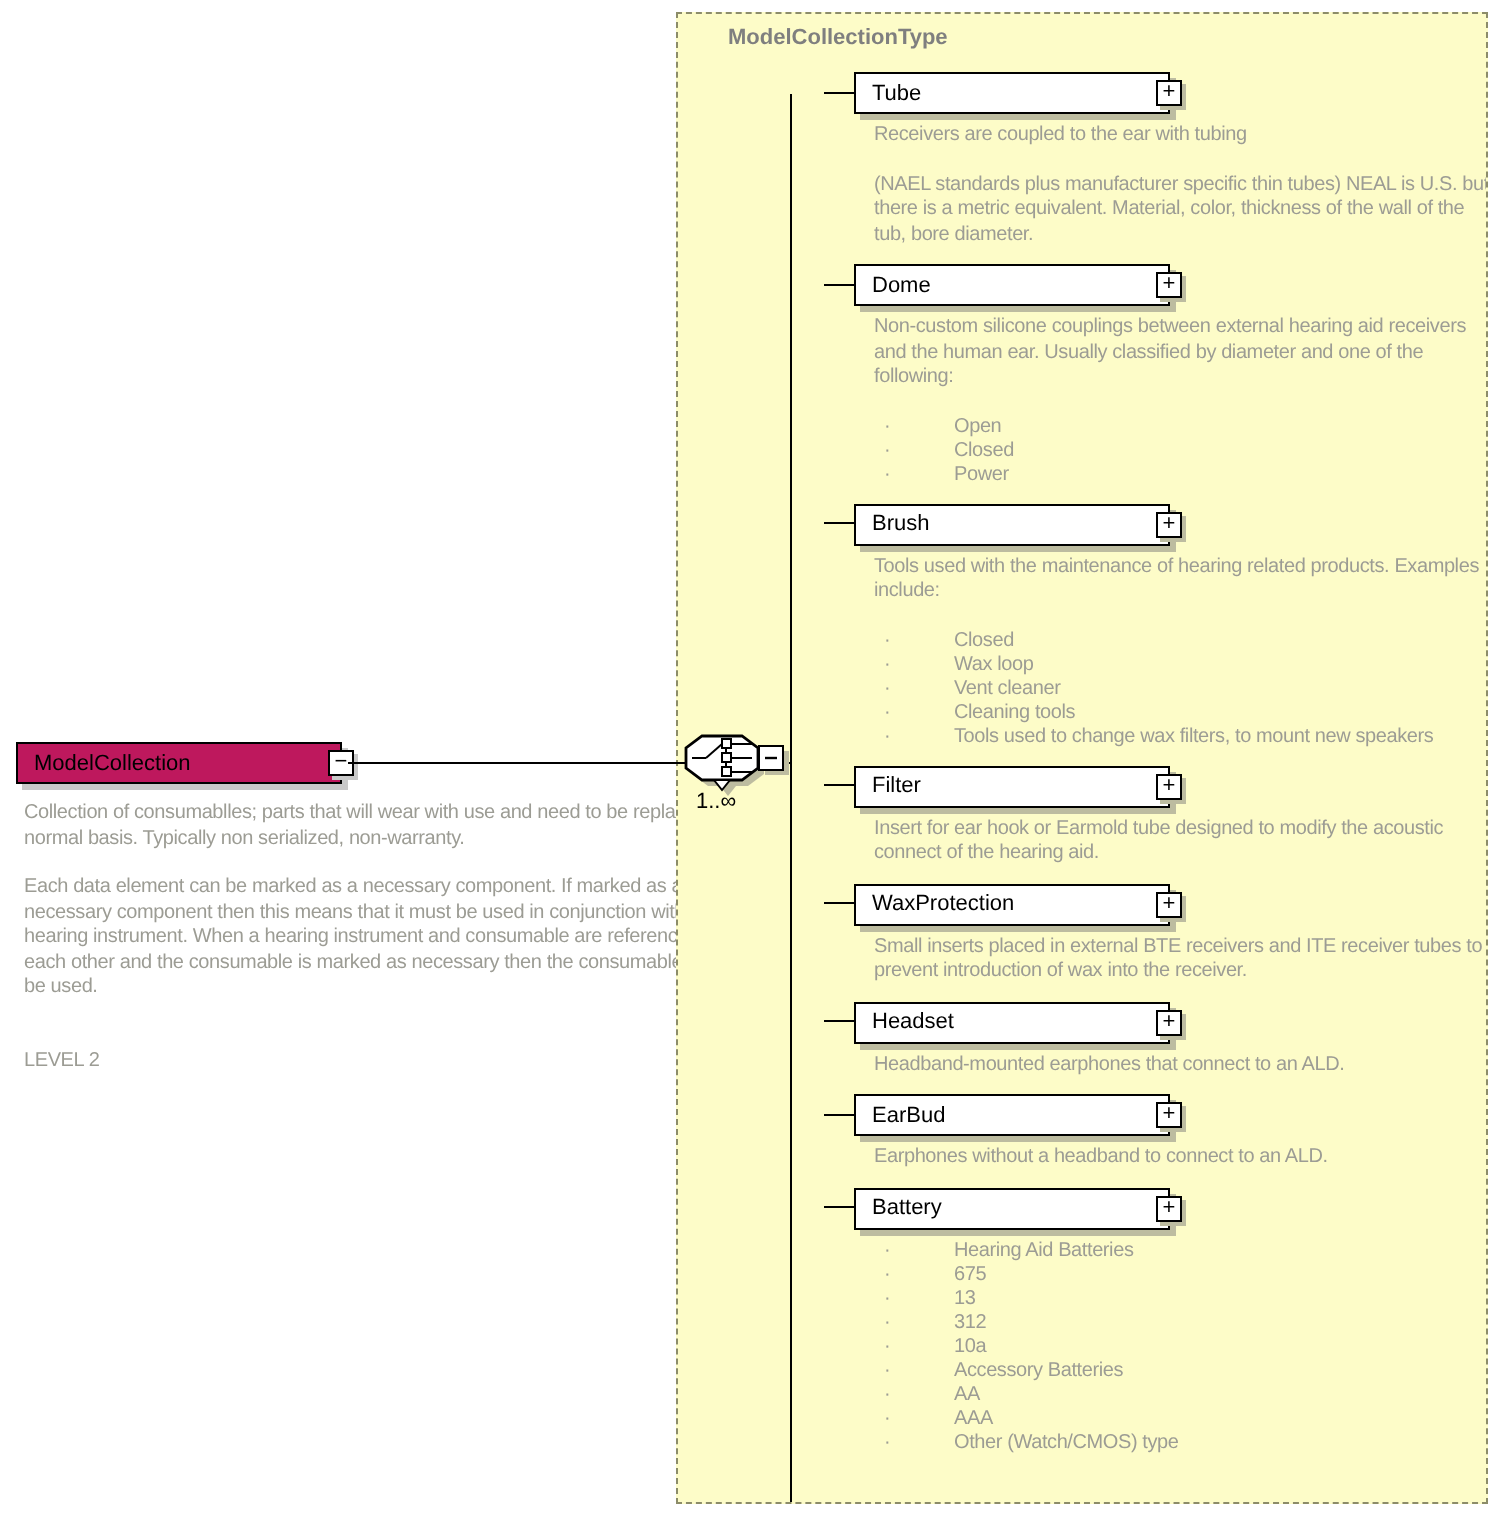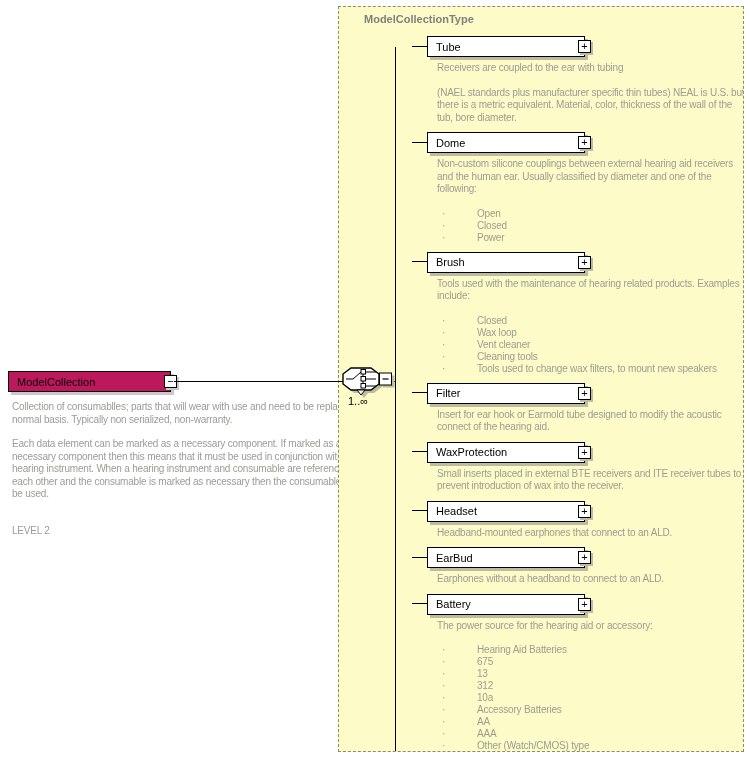--- a/index.html
+++ b/index.html
@@ -206,21 +206,20 @@
             <p>Earphones without a headband to connect to an ALD.</p>
           </div>
     </div>
 
     <div class="el-block">
       <div class="el-box">
         <span class="el-name">Battery</span>
         <span class="toggle plus">+</span>
       </div>
       <div class="el-desc">
-            <p>The power source for the hearing aid or accessory:</p>
             <div class="bullets">
               <div class="b-row">
                 <span class="b-dot">·</span>
                 <span class="b-text">Hearing Aid Batteries</span>
               </div>
               <div class="b-row">
                 <span class="b-dot">·</span>
                 <span class="b-text">675</span>
               </div>
               <div class="b-row">

